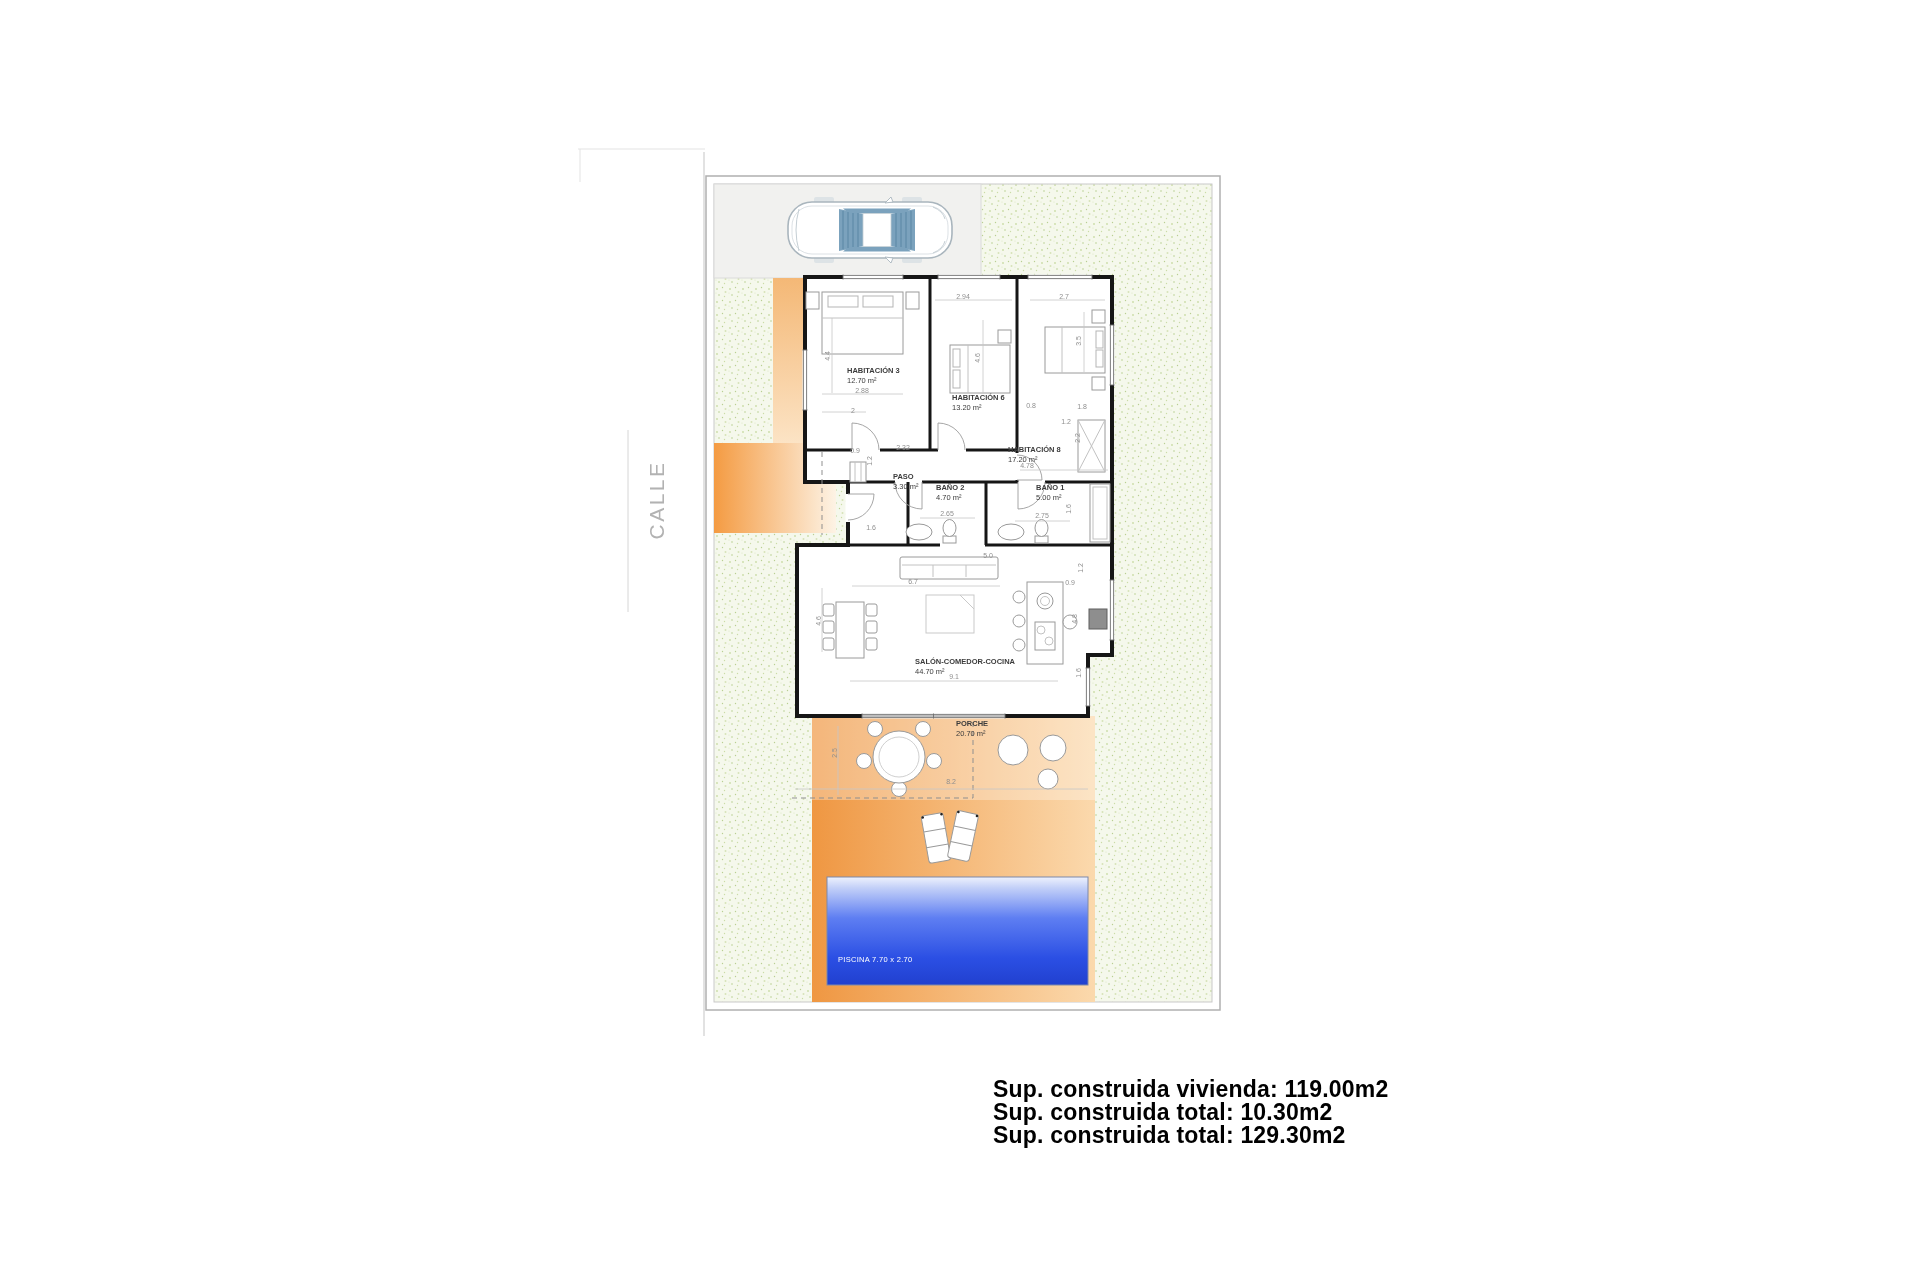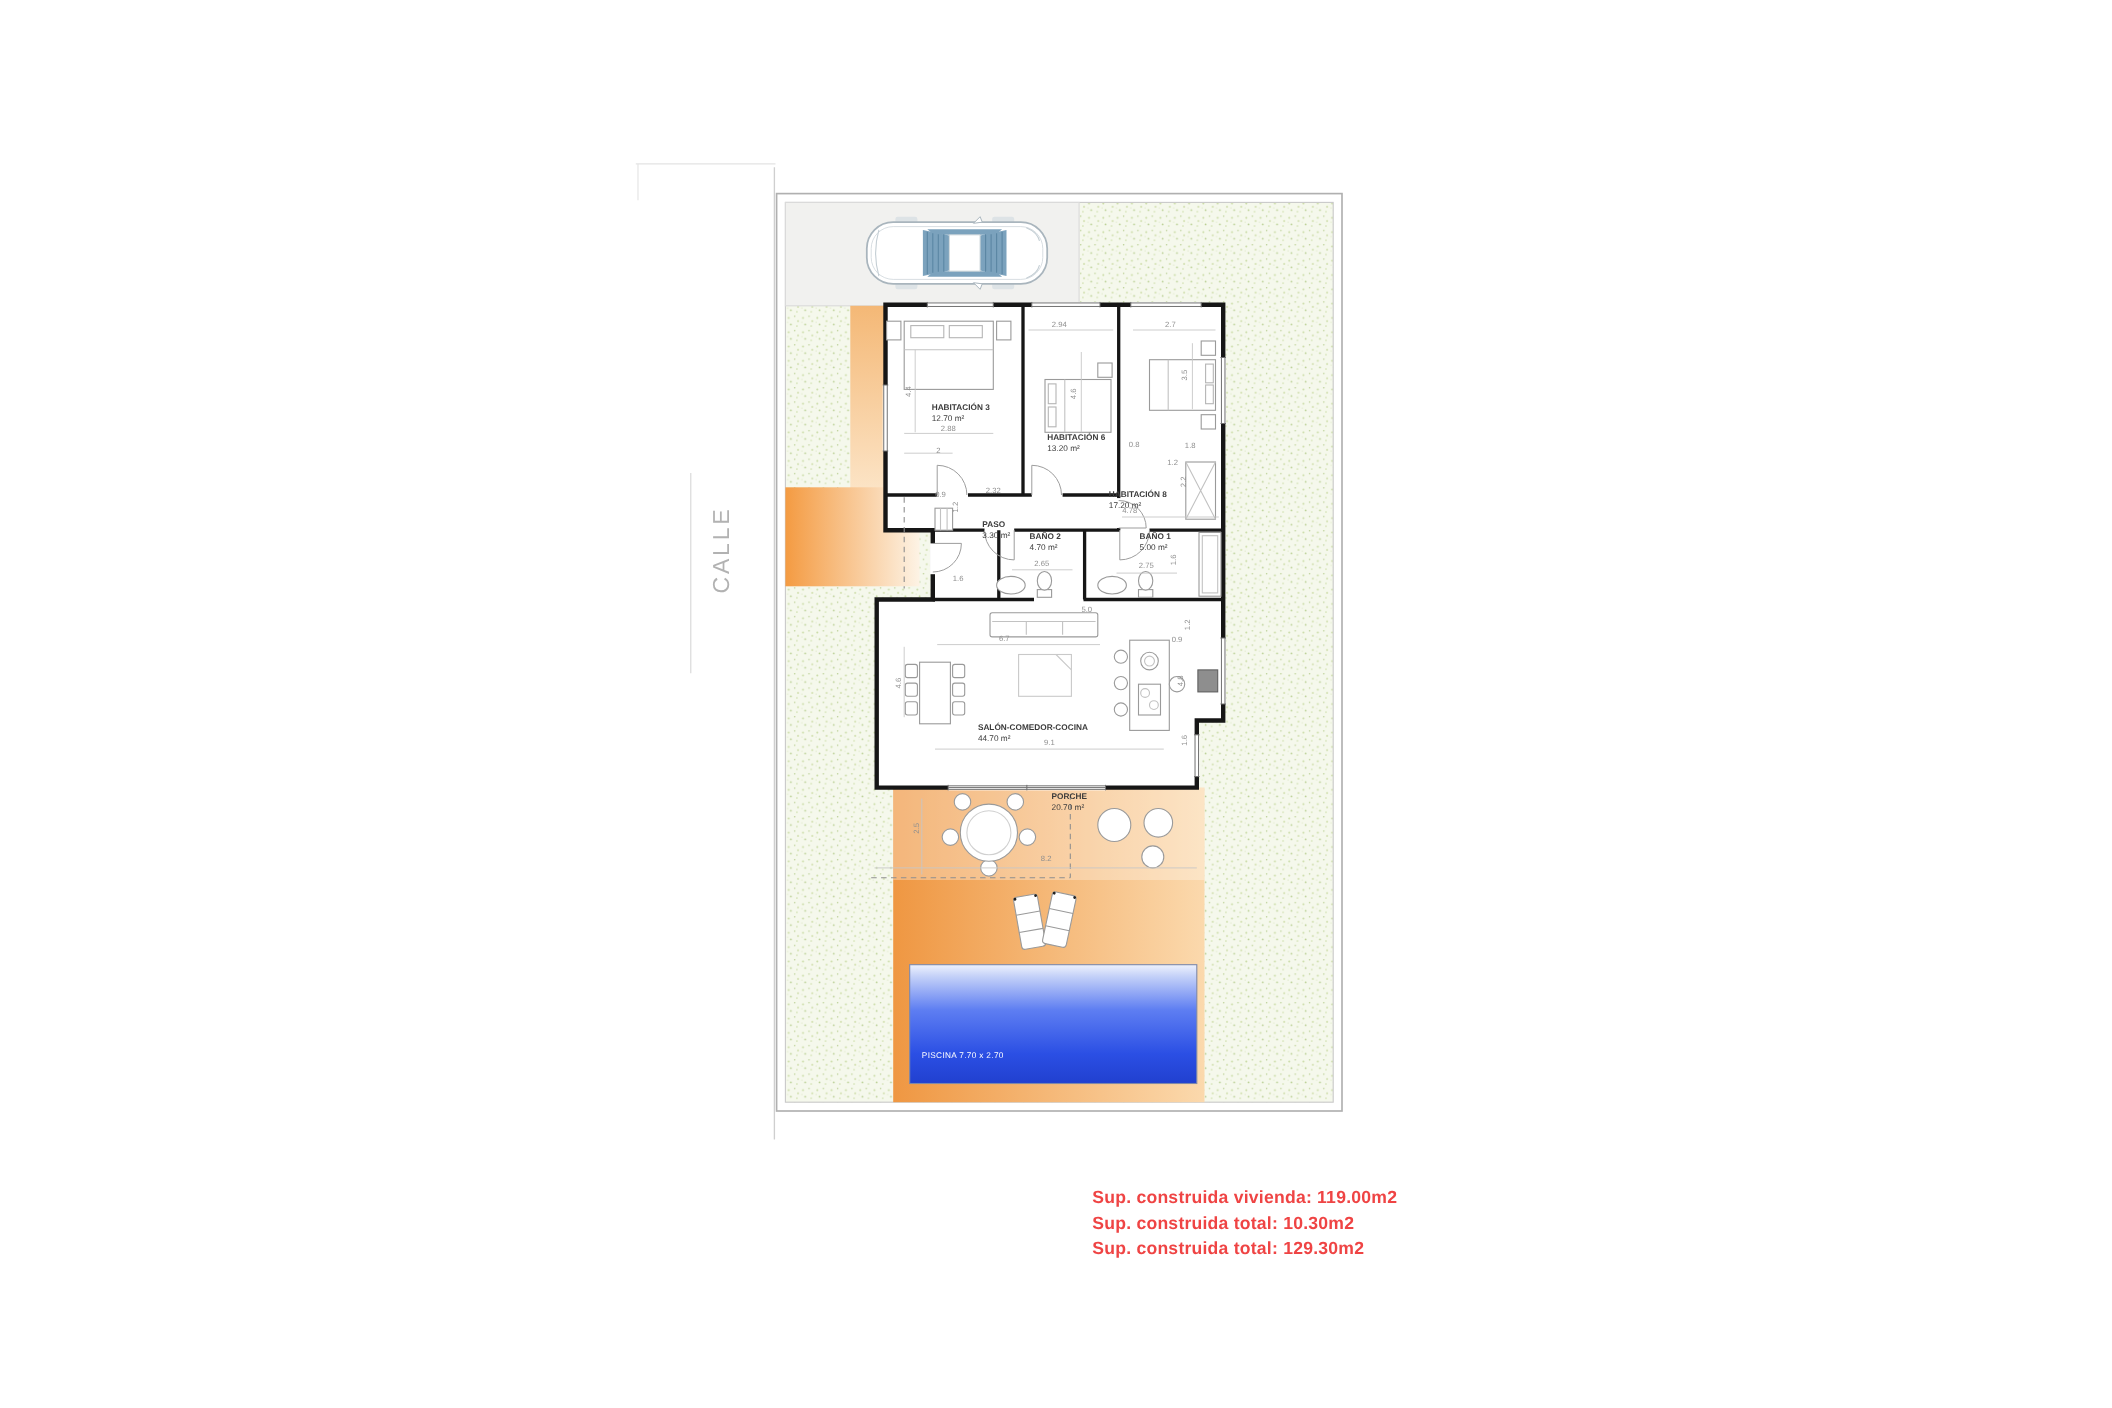--- a/index.html
+++ b/index.html
@@ -7,22 +7,22 @@
          font-family:"Liberation Sans",sans-serif;}
   .plan-svg{position:absolute;left:0;top:0;}
   .lbl{position:absolute;color:#3b3b3b;}
   .room{font-size:7.5px;line-height:9.5px;white-space:nowrap;}
   .room .rn{font-weight:700;}
   .dim{position:absolute;font-size:7px;color:#8f8f8f;transform:translate(-50%,-50%);white-space:nowrap;}
   .dim.rv{transform:translate(-50%,-50%) rotate(-90deg);}
   .calle{position:absolute;left:657px;top:500px;transform:translate(-50%,-50%) rotate(-90deg);
          font-size:21px;letter-spacing:2.5px;color:#b2b2b2;font-weight:400;white-space:nowrap;}
   .poollbl{position:absolute;left:838px;top:955px;font-size:7.5px;color:#ffffff;letter-spacing:.3px;white-space:nowrap;}
-  .summary{position:absolute;left:993px;top:1078px;font-size:16px;line-height:23px;
-           font-weight:600;color:#ef4444;letter-spacing:.2px;}
+  .summary{position:absolute;left:993px;top:1078px;font-size:23px;line-height:23px;
+           font-weight:600;color:#000000;letter-spacing:.2px;}
 </style>
 </head>
 <body>
 
 <div class="stage">
 
 <svg class="plan-svg" width="1920" height="1280" viewBox="0 0 1920 1280">
   <defs>
     <pattern id="speckle" width="13" height="13" patternUnits="userSpaceOnUse">
       <rect width="13" height="13" fill="#f5f8ec"></rect>
@@ -264,21 +264,21 @@
   <div class="ra">3.30 m²</div>
 </div>
 <div class="lbl room" style="left:936px;top:483px">
   <div class="rn">BAÑO 2</div>
   <div class="ra">4.70 m²</div>
 </div>
 <div class="lbl room" style="left:1036px;top:483px">
   <div class="rn">BAÑO 1</div>
   <div class="ra">5.00 m²</div>
 </div>
-<div class="lbl room" style="left:889px;top:657px">
+<div class="lbl room" style="left:915px;top:657px">
   <div class="rn">SALÓN-COMEDOR-COCINA</div>
   <div class="ra">44.70 m²</div>
 </div>
 <div class="lbl room" style="left:956px;top:719px">
   <div class="rn">PORCHE</div>
   <div class="ra">20.70 m²</div>
 </div>
 
 <span class="poollbl">PISCINA 7.70 x 2.70</span>
 

